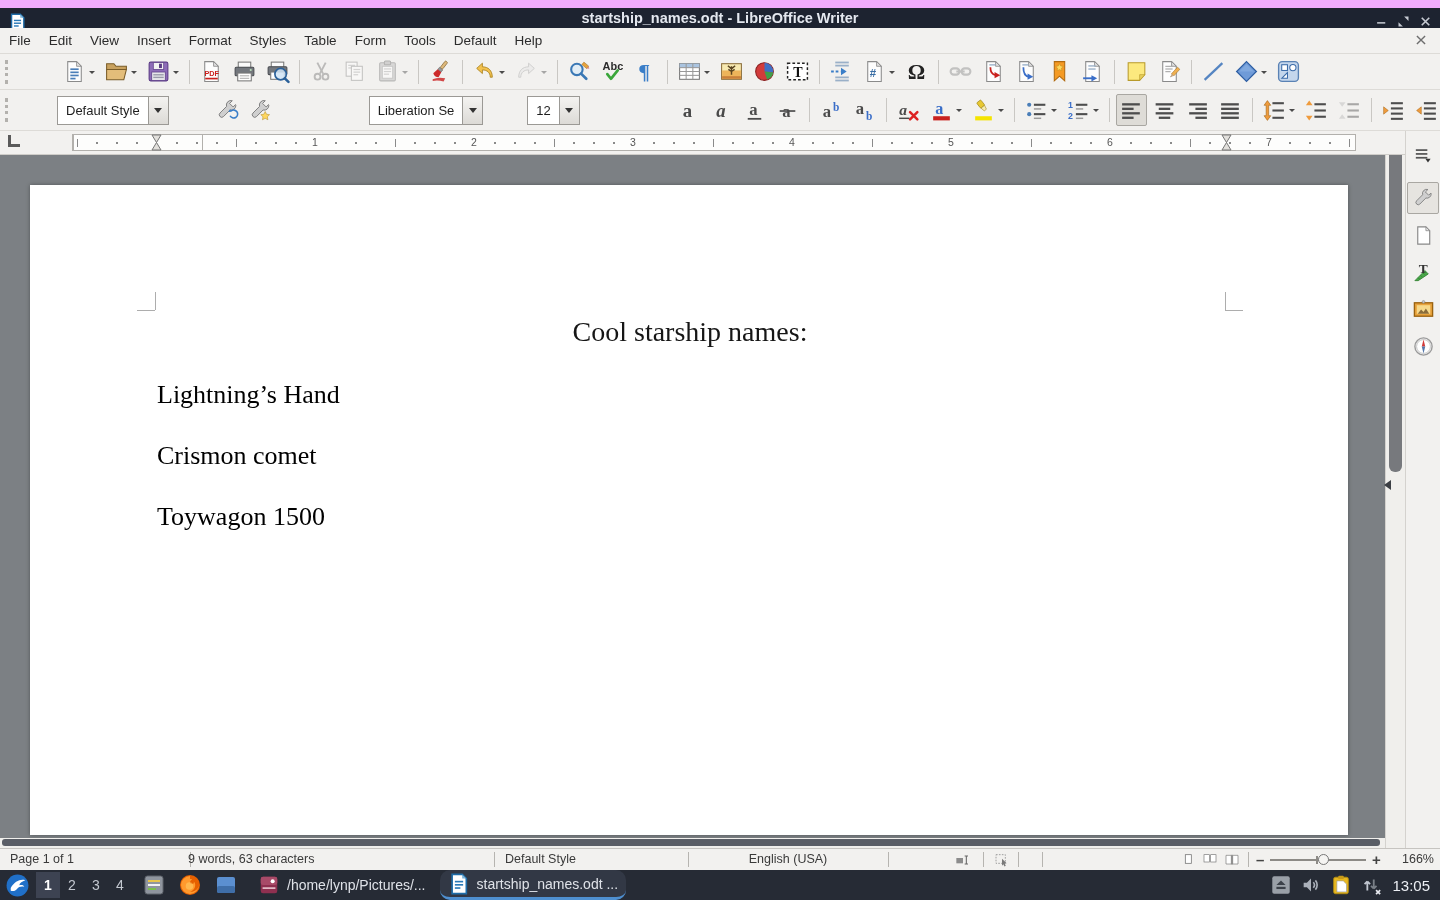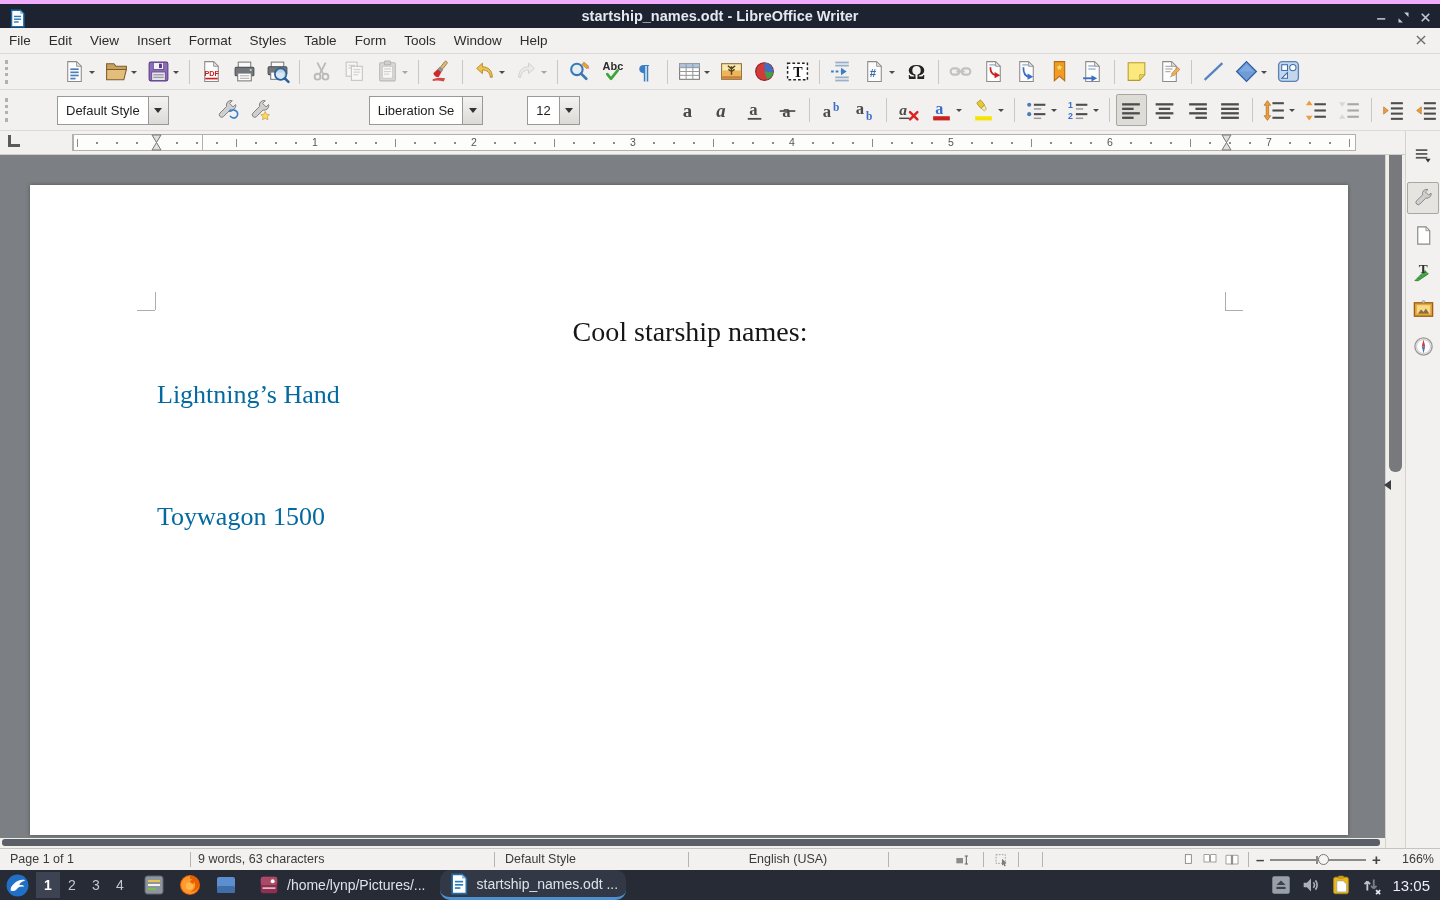--- a/index.html
+++ b/index.html
@@ -1,18 +1,18 @@
 <!DOCTYPE html>
 <html><head>
 <meta charset="utf-8">
 <style>
   html,body{margin:0;padding:0;background:#000;}
   #screen{position:relative;width:1440px;height:900px;overflow:hidden;background:#7c8084;font-family:"Liberation Sans",sans-serif;}
   
-  .titlebar{position:absolute;left:0;top:0;width:1440px;height:28px;background:#1d2330;border-top:4px solid #f0abfc;box-sizing:border-box;display:flex;align-items:center;}
+  .titlebar{position:absolute;left:0;top:0;width:1440px;height:28px;background:#1d2330;border-top:8px solid #f0abfc;box-sizing:border-box;display:flex;align-items:center;}
   .app-icon{position:absolute;left:8px;top:5px;width:19px;height:19px;}
   .app-icon svg{width:19px;height:19px;display:block;}
   .wtitle{position:absolute;left:0;width:100%;text-align:center;color:#e4e8ef;font-size:14.5px;font-weight:bold;line-height:25px;}
   .win-btns{position:absolute;right:4px;top:2px;display:flex;z-index:2;}
   .wbtn{width:22px;height:22px;display:flex;align-items:center;justify-content:center;}
   .wbtn svg{width:15px;height:15px;}
   
   .menubar{position:absolute;left:0;top:28px;width:1440px;height:26px;background:#f2f1ef;border-bottom:1px solid #dddbd7;box-sizing:border-box;display:flex;align-items:center;}
   .menu-item{padding:0 9px;font-size:13.5px;color:#2c2c2c;line-height:25px;cursor:default;}
   .menu-close{position:absolute;right:10px;top:5px;width:16px;height:16px;}
@@ -43,21 +43,21 @@
   .rtick{position:absolute;top:4px;width:1px;height:8px;background:#8a8a8a;}
   .rnum{position:absolute;top:1px;font-size:10.5px;color:#555;width:10px;text-align:center;}
   .rmark{position:absolute;top:-1px;width:11px;height:17px;}
   .tabstop{position:absolute;top:20px;width:5px;height:3px;border-left:1px solid #9a9a9a;border-bottom:1px solid #9a9a9a;}
   
   .docarea{position:absolute;left:0;top:155px;width:1405px;height:693px;background:#7c8084;overflow:hidden;}
   .page{position:absolute;left:30px;top:30px;width:1318px;height:650px;background:#fff;box-shadow:0 0 4px rgba(0,0,0,.35);}
   .cmark-v{position:absolute;width:1px;height:18px;background:#adadad;}
   .cmark-h{position:absolute;width:18px;height:1px;background:#adadad;}
   .doc-heading{position:absolute;left:125px;top:129px;width:1070px;text-align:center;font-family:"Liberation Serif",serif;font-size:28px;line-height:36px;color:#161616;}
-  .doc-p{position:absolute;left:127px;font-family:"Liberation Serif",serif;font-size:26px;line-height:34px;color:#0369a1;}
+  .doc-p{position:absolute;left:127px;font-family:"Liberation Serif",serif;font-size:26px;line-height:34px;color:#000000;}
   .vscroll{position:absolute;right:0;top:-22px;width:20px;height:715px;background:#f0efec;border-left:1px solid #d4d2ce;box-sizing:border-box;}
   .vthumb{position:absolute;left:3px;top:9px;width:13px;height:330px;background:#77797d;border-radius:6px;}
   .sidebar-collapse{position:absolute;right:14px;top:325px;width:0;height:0;border:5px solid transparent;border-right:7px solid #3c3f44;}
   .hscroll{position:absolute;left:0;bottom:0;width:1385px;height:10px;background:#f0efec;}
   .hthumb{position:absolute;left:2px;top:1px;width:1378px;height:7px;background:#5a5e66;border-radius:3px;}
   
   .sidebar{position:absolute;right:0;top:131px;width:35px;height:717px;background:#f2f1ef;border-left:1px solid #d4d2ce;box-sizing:border-box;display:flex;flex-direction:column;align-items:center;padding-top:7px;}
   .sbtab{width:30px;height:30px;margin-bottom:5px;display:flex;align-items:center;justify-content:center;border:1px solid transparent;border-radius:2px;}
   .sbtab svg{width:23px;height:23px;display:block;}
   .sbtab.active{background:#e6e4e0;border:1px solid #a9a7a2;}
@@ -130,21 +130,21 @@
     <div class="tb-items" id="menu-items">
         <div class="menu-item">File</div>
         <div class="menu-item">Edit</div>
         <div class="menu-item">View</div>
         <div class="menu-item">Insert</div>
         <div class="menu-item">Format</div>
         <div class="menu-item">Styles</div>
         <div class="menu-item">Table</div>
         <div class="menu-item">Form</div>
         <div class="menu-item">Tools</div>
-        <div class="menu-item">Window</div>
+        <div class="menu-item">Default</div>
         <div class="menu-item">Help</div>
       </div>
     <span class="menu-close"><svg viewBox="0 0 24 24">
           <path d="M5 5 L19 19 M19 5 L5 19" stroke="#6e6e6e" stroke-width="2.4"></path>
         </svg></span>
   </div>
 
   <div class="toolbar" id="tb1">
     <div class="grip"></div>
     <div class="tb-items" id="tb1-items">
@@ -840,20 +840,21 @@
   </div>
 
   <div class="docarea">
     <div class="page">
       <div class="cmark-v" style="left:125px;top:107px"></div>
       <div class="cmark-h" style="left:107px;top:125px"></div>
       <div class="cmark-v" style="left:1195px;top:107px"></div>
       <div class="cmark-h" style="left:1195px;top:125px"></div>
       <div class="doc-heading">Cool starship names:</div>
       <div class="doc-p" style="top:193px">Lightning’s Hand</div>
+      <div class="doc-p" style="top:254px">Crismon comet</div>
       <div class="doc-p" style="top:315px">Toywagon 1500</div>
     </div>
     <div class="vscroll">
         <div class="vthumb"></div>
       </div>
     <div class="sidebar-collapse"></div>
     <div class="hscroll">
         <div class="hthumb"></div>
       </div>
   </div>
@@ -913,21 +914,21 @@
             <path d="M12 4.8 L13.8 12 H10.2z" fill="#d23b3b"></path>
             <path d="M12 19.2 L10.2 12 h3.6z" fill="#5577aa"></path>
           </svg>
         </span>
       </div>
     </div>
 
   <div class="statusbar">
     <span class="sb-item" style="left:10px">Page 1 of 1</span>
     <span class="sb-sep" style="left:190px"></span>
-    <span class="sb-item" style="left:198px">9 words, 63 characters</span>
+    <span class="sb-item" style="left:188px">9 words, 63 characters</span>
     <span class="sb-sep" style="left:494px"></span>
     <span class="sb-item" style="left:505px">Default Style</span>
     <span class="sb-sep" style="left:688px"></span>
     <span class="sb-item" style="left:688px;width:200px;text-align:center">English (USA)</span>
     <span class="sb-sep" style="left:888px"></span>
     <span class="sb-ico" style="left:955px">
         <svg viewBox="0 0 24 24">
           <rect x="2" y="9" width="10" height="8" fill="#8c8c8c"></rect>
           <path d="M17 6 v12 M14.5 6 h5 M14.5 18 h5" stroke="#666" stroke-width="1.6" fill="none"></path>
         </svg>

